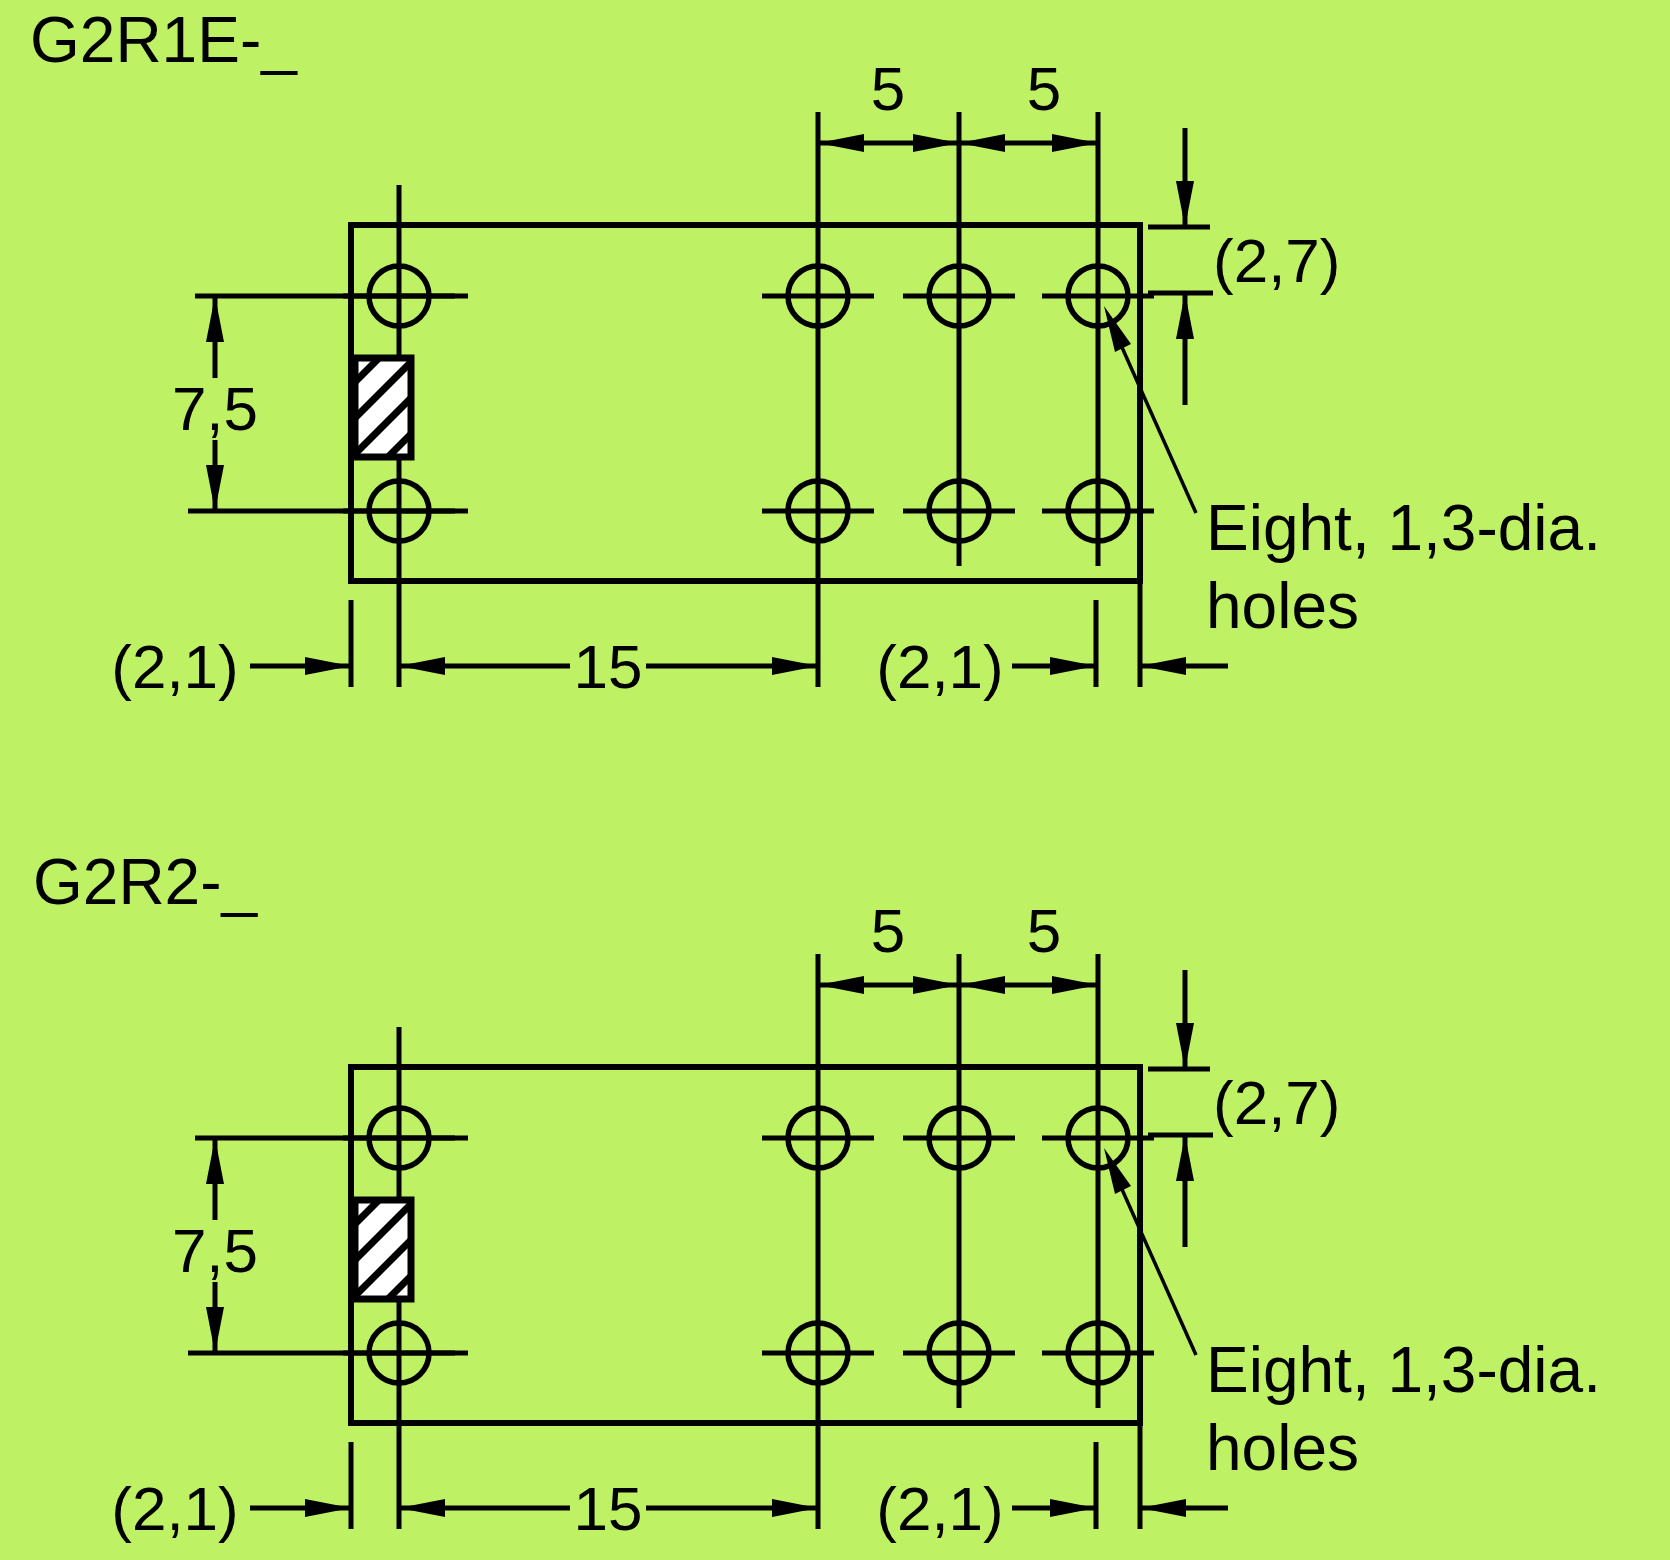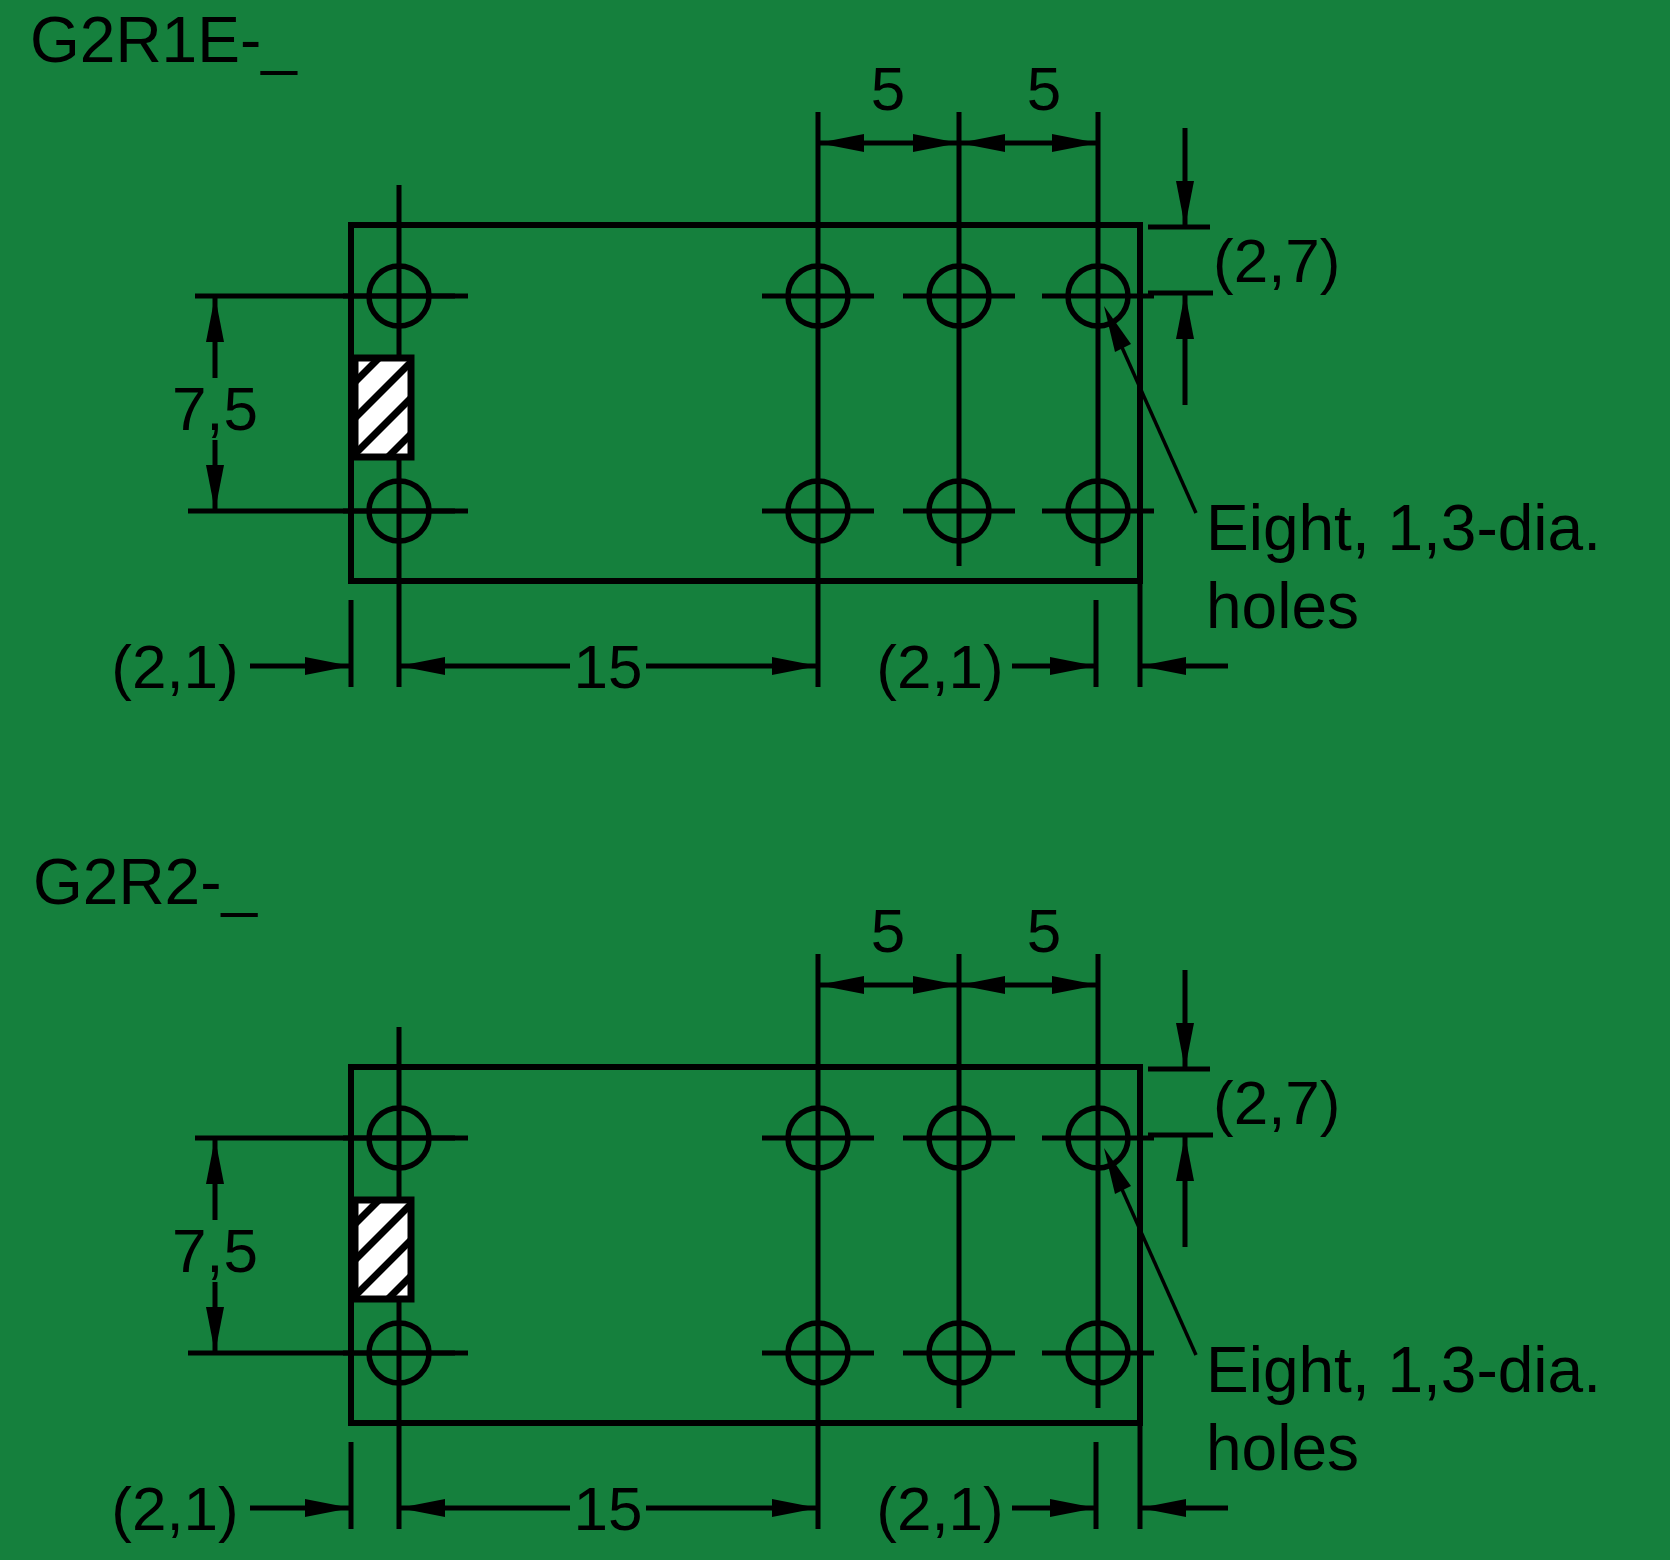--- a/index.html
+++ b/index.html
@@ -4,21 +4,21 @@
 <style>
   html, body {
     margin: 0;
     padding: 0;
     background: #ffffff;
   }
   .canvas {
     position: relative;
     width: 1670px;
     height: 1560px;
-    background: #15803d;
+    background: #bef264;
     overflow: hidden;
   }
   svg {
     display: block;
   }
   text {
     font-family: "Liberation Sans", "DejaVu Sans", sans-serif;
     fill: #000000;
   }
   .title-text   { font-size: 64px; }

